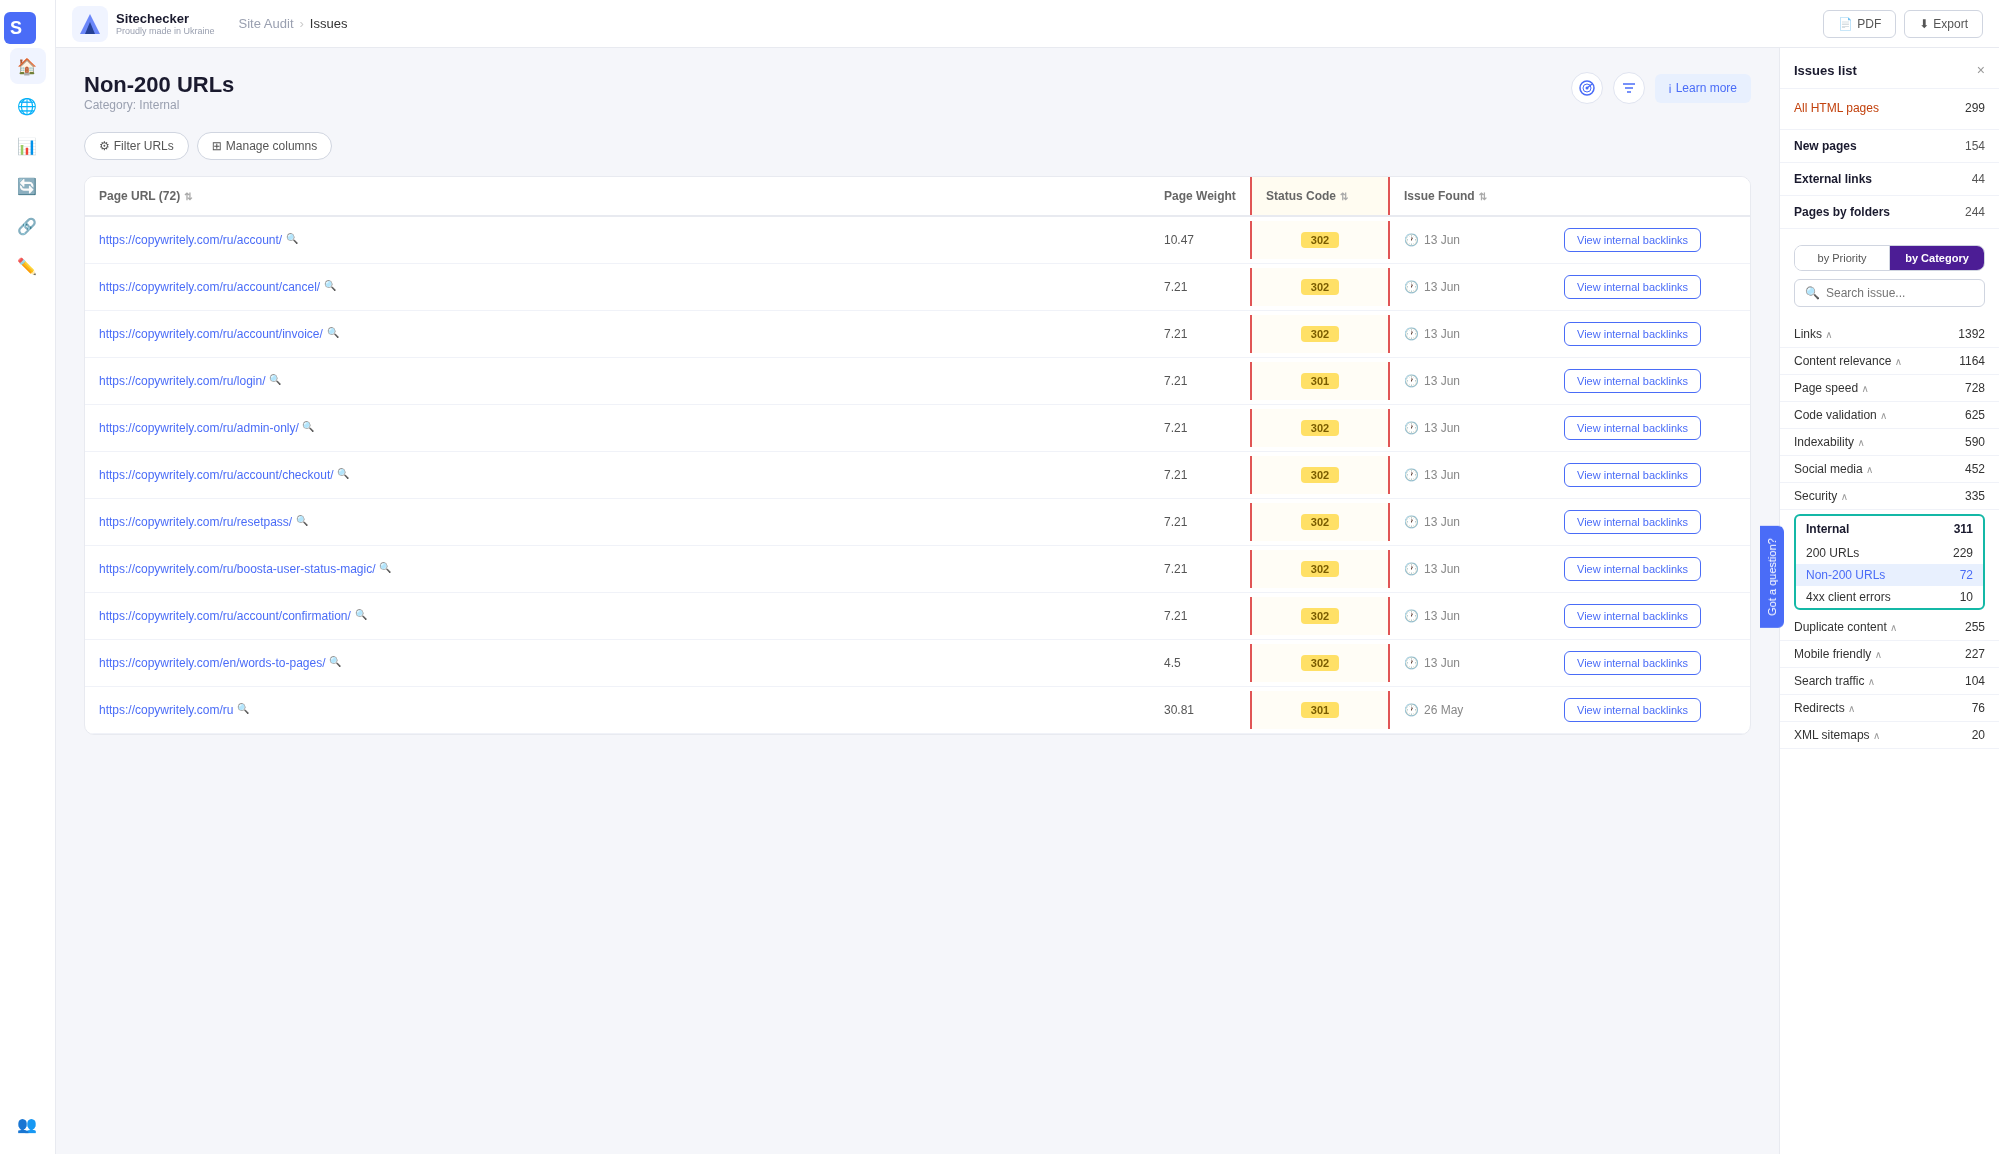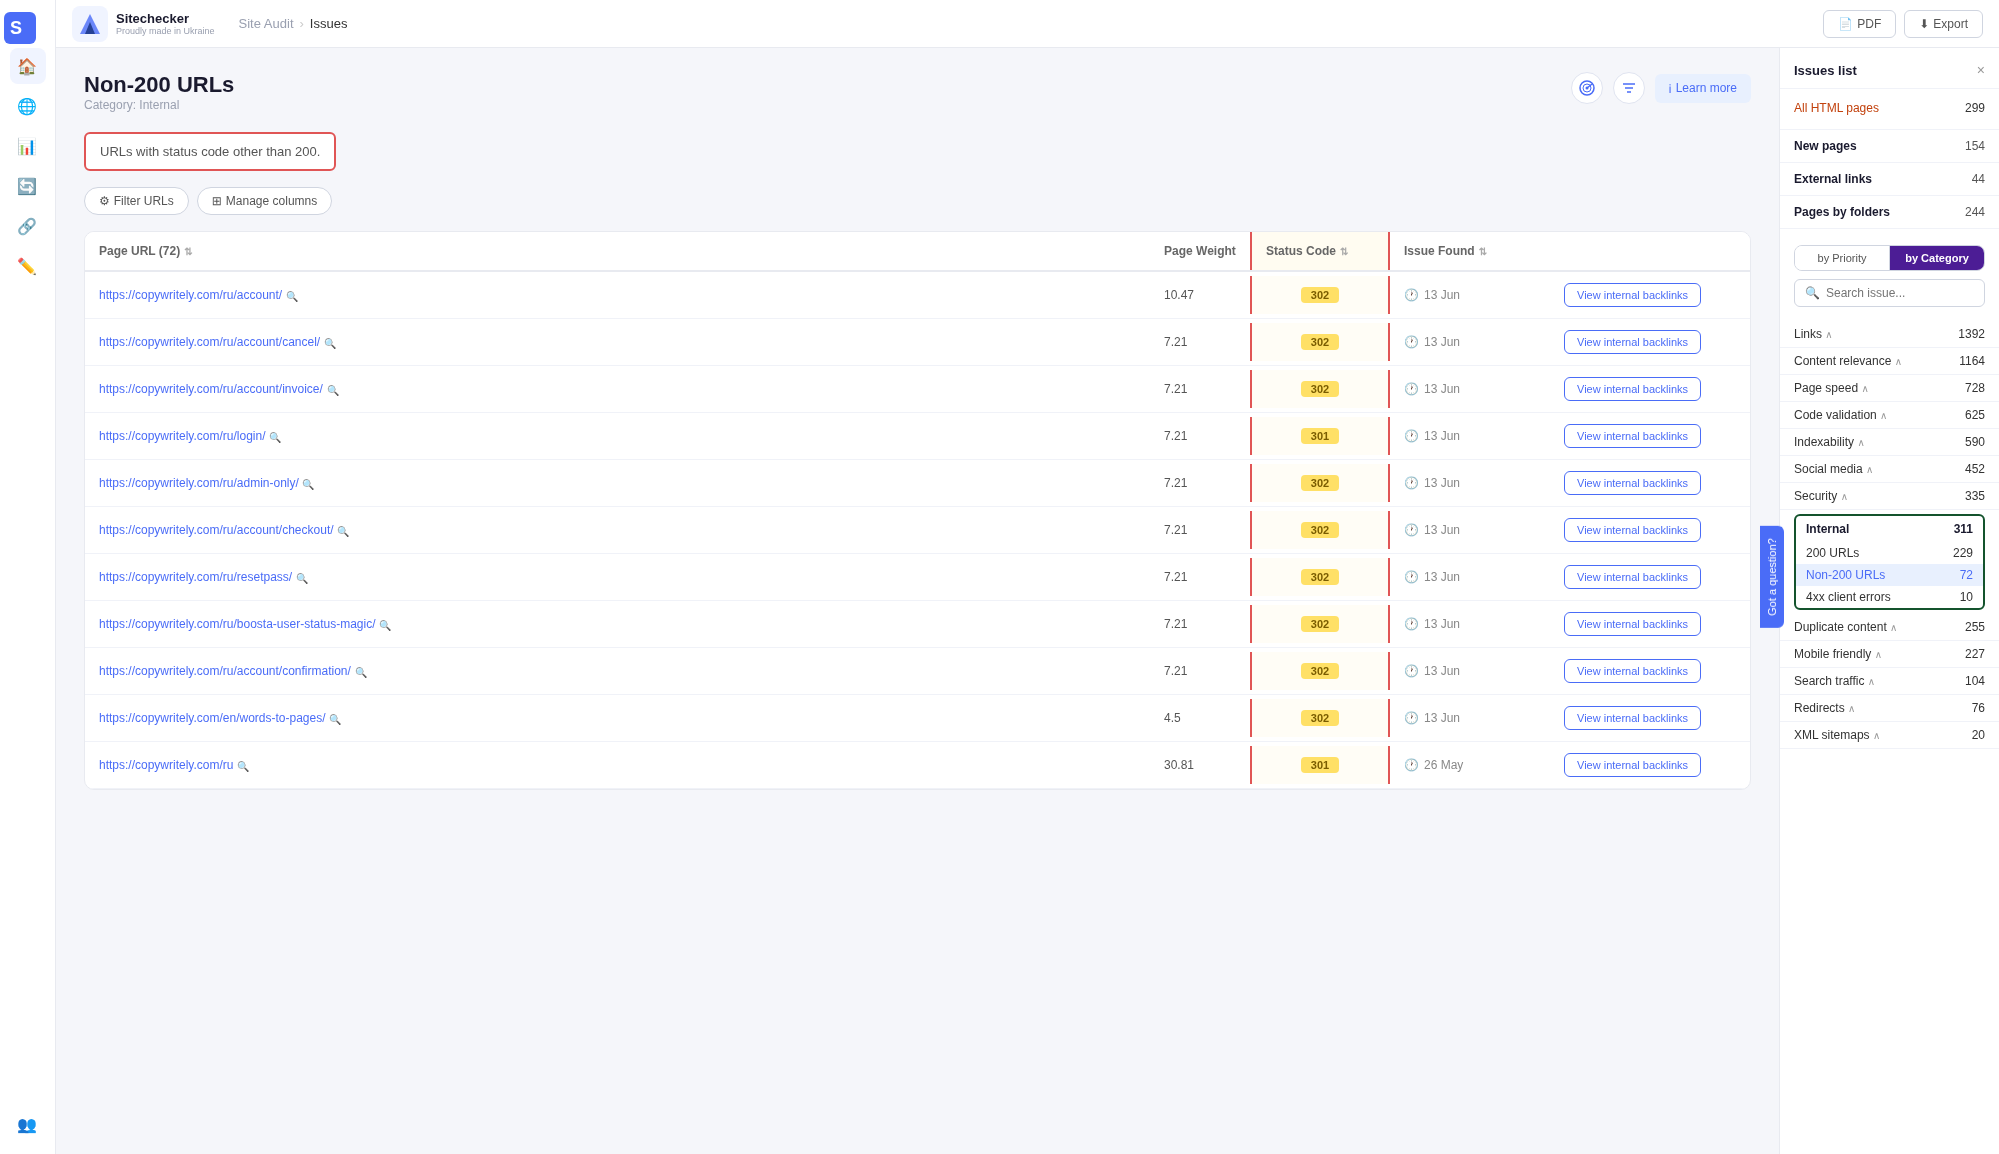--- a/index.html
+++ b/index.html
@@ -43,21 +43,21 @@
     
     .filter-bar { display: flex; gap: 8px; margin-bottom: 16px; }
     .btn-filter { padding: 6px 14px; border: 1px solid #d0d5e0; border-radius: 20px; background: #fff; font-size: 12px; cursor: pointer; color: #555; display: flex; align-items: center; gap: 4px; }
 
     
     .data-table { width: 100%; background: #fff; border-radius: 10px; overflow: hidden; border: 1px solid #e8eaf0; }
     .table-header { display: grid; grid-template-columns: 1fr 100px 140px 160px 200px; background: #fff; border-bottom: 2px solid #e8eaf0; padding: 0; }
     .th { padding: 12px 14px; font-size: 12px; font-weight: 600; color: #666; display: flex; align-items: center; gap: 4px; }
     .th.status-col { background: rgba(255, 220, 80, 0.08); border-left: 2px solid #e05555; border-right: 2px solid #e05555; }
     .table-row { display: grid; grid-template-columns: 1fr 100px 140px 160px 200px; border-bottom: 1px solid #f0f2f8; align-items: center; }
-    .td { padding: 11px 14px; font-size: 12px; color: #555; display: flex; align-items: flex-end; gap: 4px; }
+    .td { padding: 11px 14px; font-size: 12px; color: #555; display: flex; align-items: flex-start; gap: 4px; }
     .td.status-col { background: rgba(255, 220, 80, 0.05); border-left: 2px solid #e05555; border-right: 2px solid #e05555; justify-content: center; }
     .td a { color: #4a6cf7; text-decoration: none; font-size: 12px; }
     .status-badge { padding: 2px 10px; border-radius: 4px; font-size: 11px; font-weight: 600; background: #ffe066; color: #7a5c00; }
     .status-301 { background: #ffe066; color: #7a5c00; }
     .status-302 { background: #ffe066; color: #7a5c00; }
     .btn-view { padding: 5px 12px; border: 1.5px solid #4a6cf7; border-radius: 6px; background: #fff; color: #4a6cf7; font-size: 11px; cursor: pointer; white-space: nowrap; }
     .date-cell { display: flex; align-items: center; gap: 5px; color: #888; font-size: 12px; }
 
     
     .right-sidebar { width: 220px; background: #fff; border-left: 1px solid #e8eaf0; overflow-y: auto; padding: 0; flex-shrink: 0; }
@@ -78,21 +78,21 @@
 
     .search-box { margin: 8px 14px; display: flex; align-items: center; gap: 6px; border: 1px solid #d0d5e0; border-radius: 6px; padding: 6px 10px; background: #fff; }
     .search-icon { color: #aaa; font-size: 12px; }
     .search-input { border: none; outline: none; font-size: 12px; color: #404040; width: 100%; background: transparent; }
 
     .sidebar-cat-item { padding: 5px 14px; cursor: pointer; font-size: 12px; color: #333; display: flex; justify-content: space-between; align-items: center; }
     .sidebar-cat-item.active { background: #e8f0fe; color: #4a6cf7; font-weight: 500; }
     .sidebar-cat-header { padding: 7px 14px; font-size: 12px; font-weight: 600; color: #1a1a2e; display: flex; align-items: center; justify-content: space-between; cursor: pointer; }
     .badge-count { font-size: 12px; color: #555; font-weight: 500; }
 
-    .internal-section { border: 2px solid #14532d; border-radius: 6px; margin: 4px 14px; }
+    .internal-section { border: 2px solid #14b8a6; border-radius: 6px; margin: 4px 14px; }
     .internal-section .sidebar-cat-header { padding: 6px 10px; }
     .internal-section .sidebar-cat-item { padding: 4px 10px; }
 
     
     .got-question { position: fixed; right: 0; top: 50%; transform: translateY(-50%); background: #4a6cf7; color: #fff; writing-mode: vertical-rl; text-orientation: mixed; transform: translateY(-50%) rotate(180deg); padding: 12px 6px; font-size: 11px; border-radius: 6px 0 0 6px; cursor: pointer; z-index: 100; white-space: nowrap; right: 210px; }
 
     .sort-icon { font-size: 10px; color: #aaa; cursor: pointer; }
   </style>
 </head>
 <body>
@@ -170,24 +170,20 @@
             </svg>
           </div>
           <button class="btn-learn-more">
             <span style="color:#4a6cf7;">ℹ</span>
             <span>Learn more</span>
           </button>
         </div>
       </div>
 
       
-      <div class="desc-box">
-        <span>URLs with status code other than 200.</span>
-        
-      </div>
 
       
       <div class="filter-bar">
         <button class="btn-filter">
           <span>⚙</span>
           <span>Filter URLs</span>
         </button>
         <button class="btn-filter">
           <span>⊞</span>
           <span>Manage columns</span>

